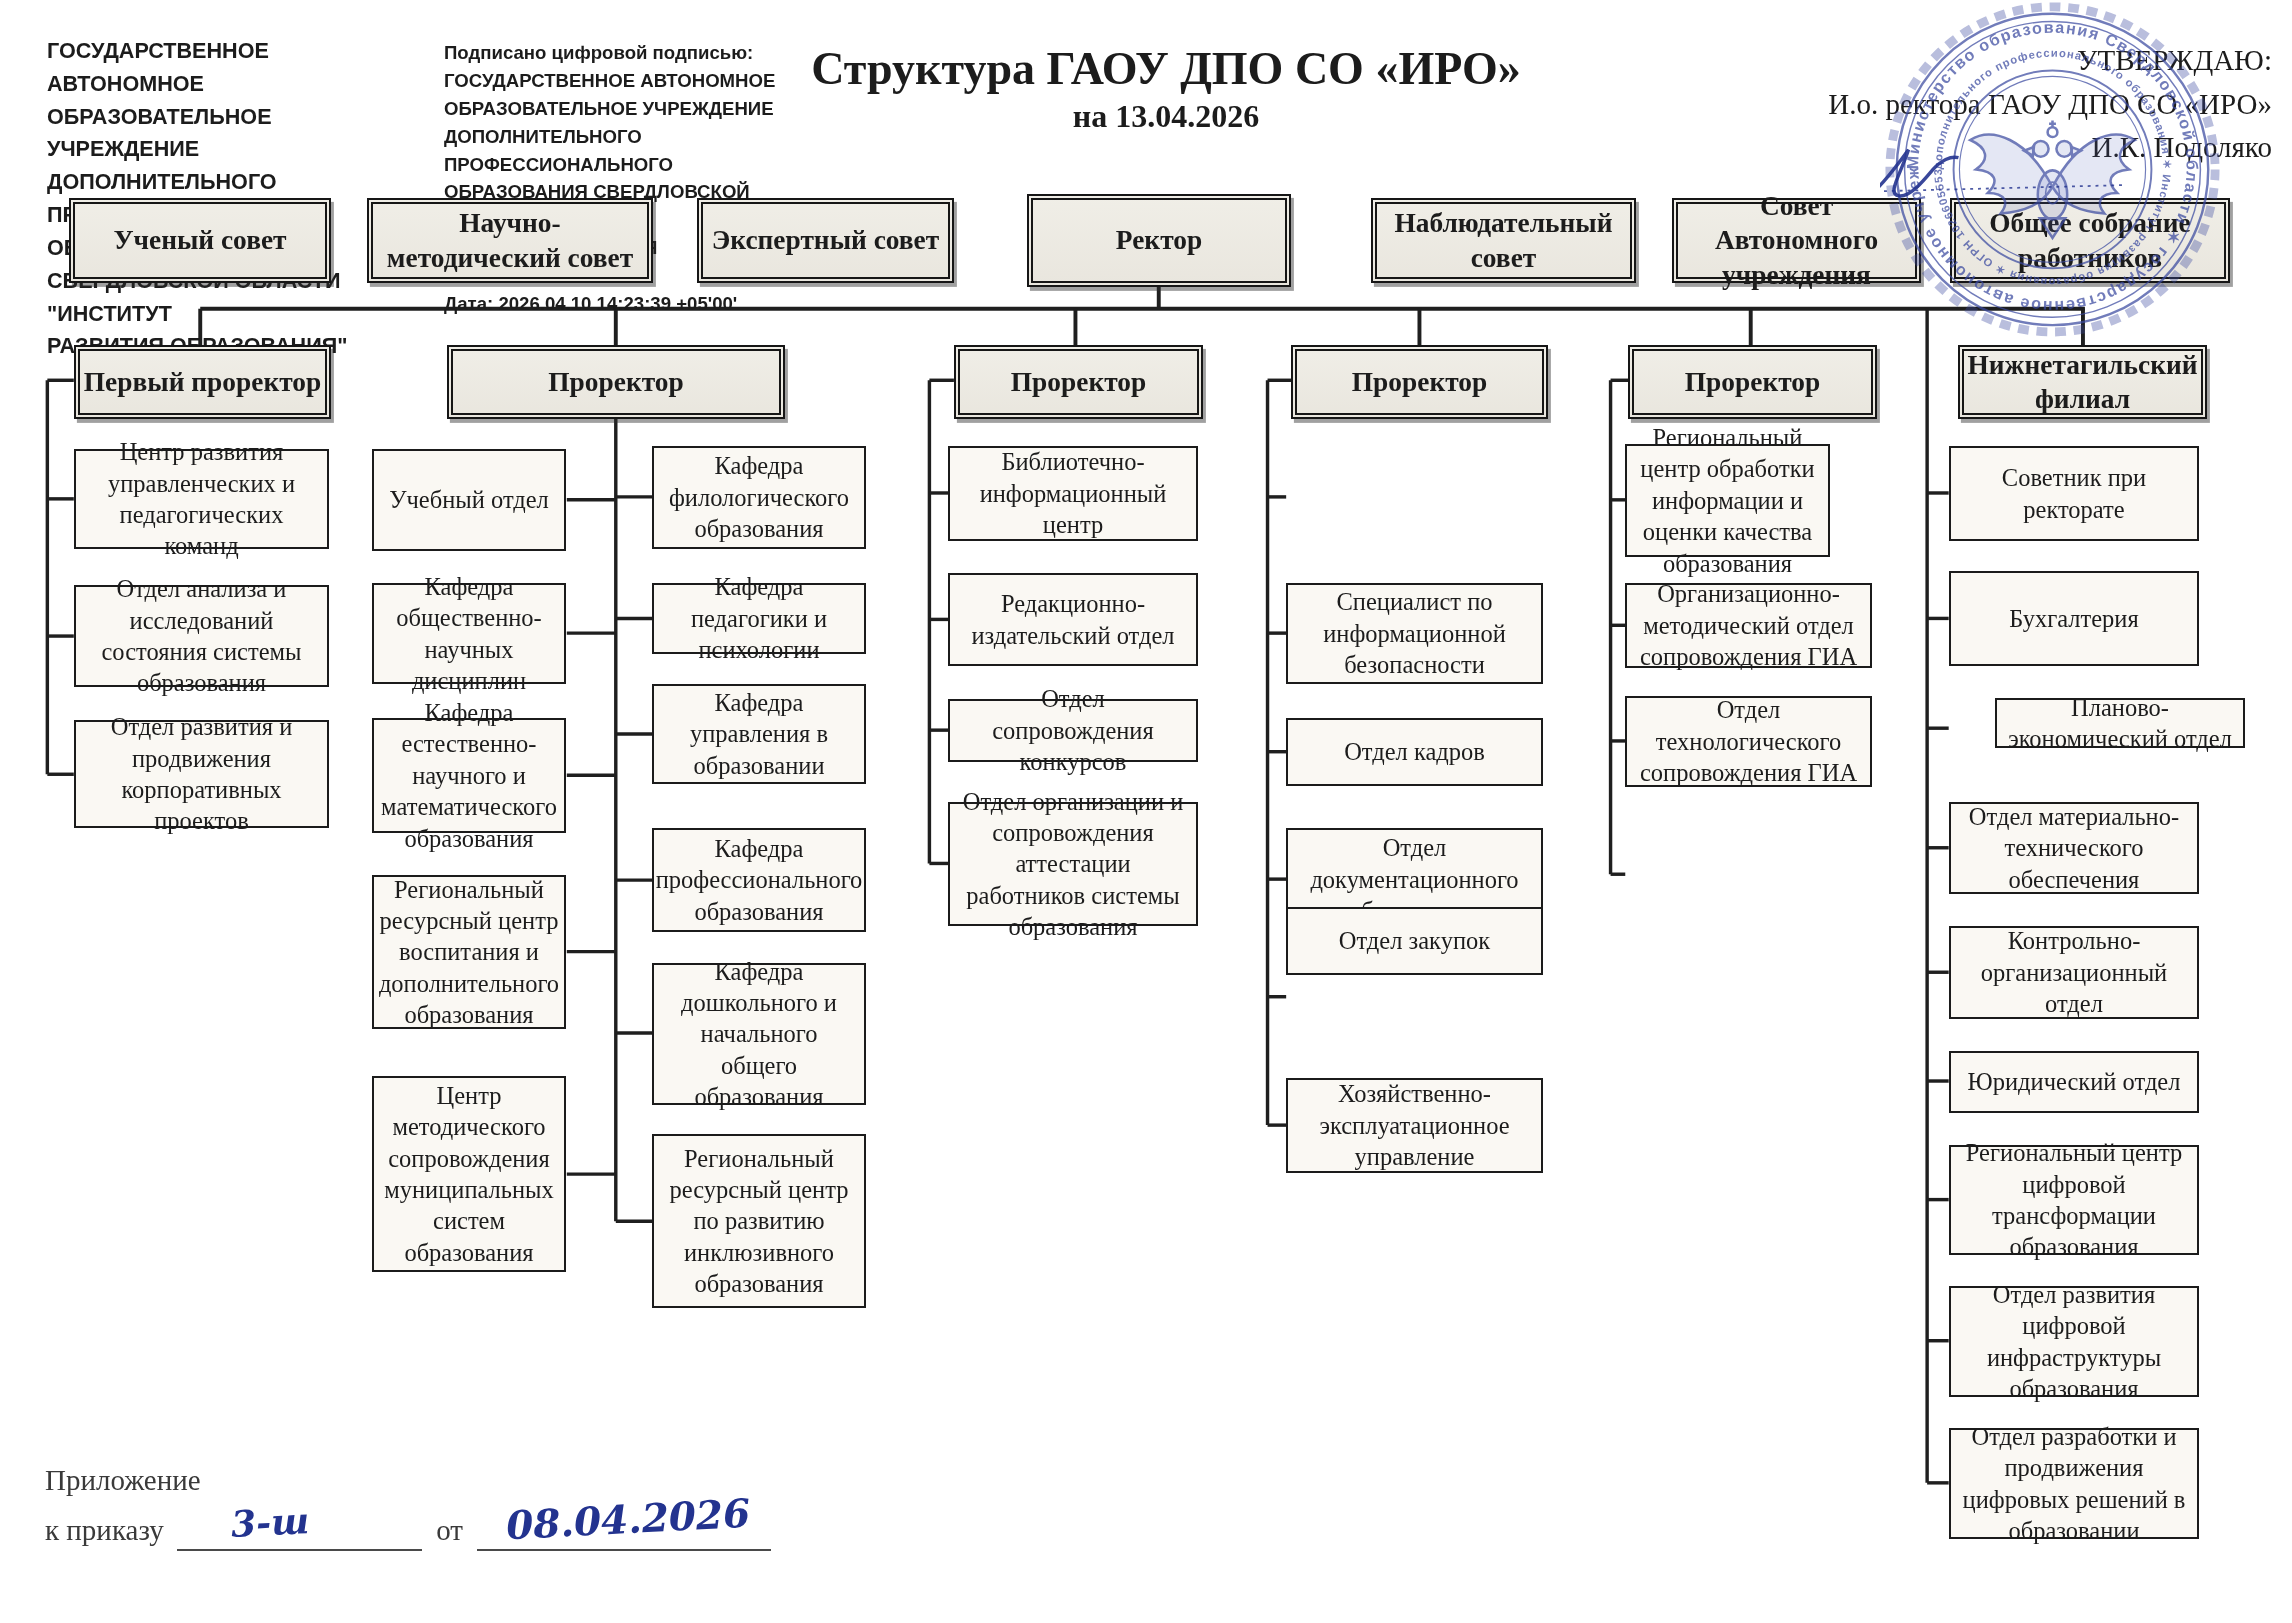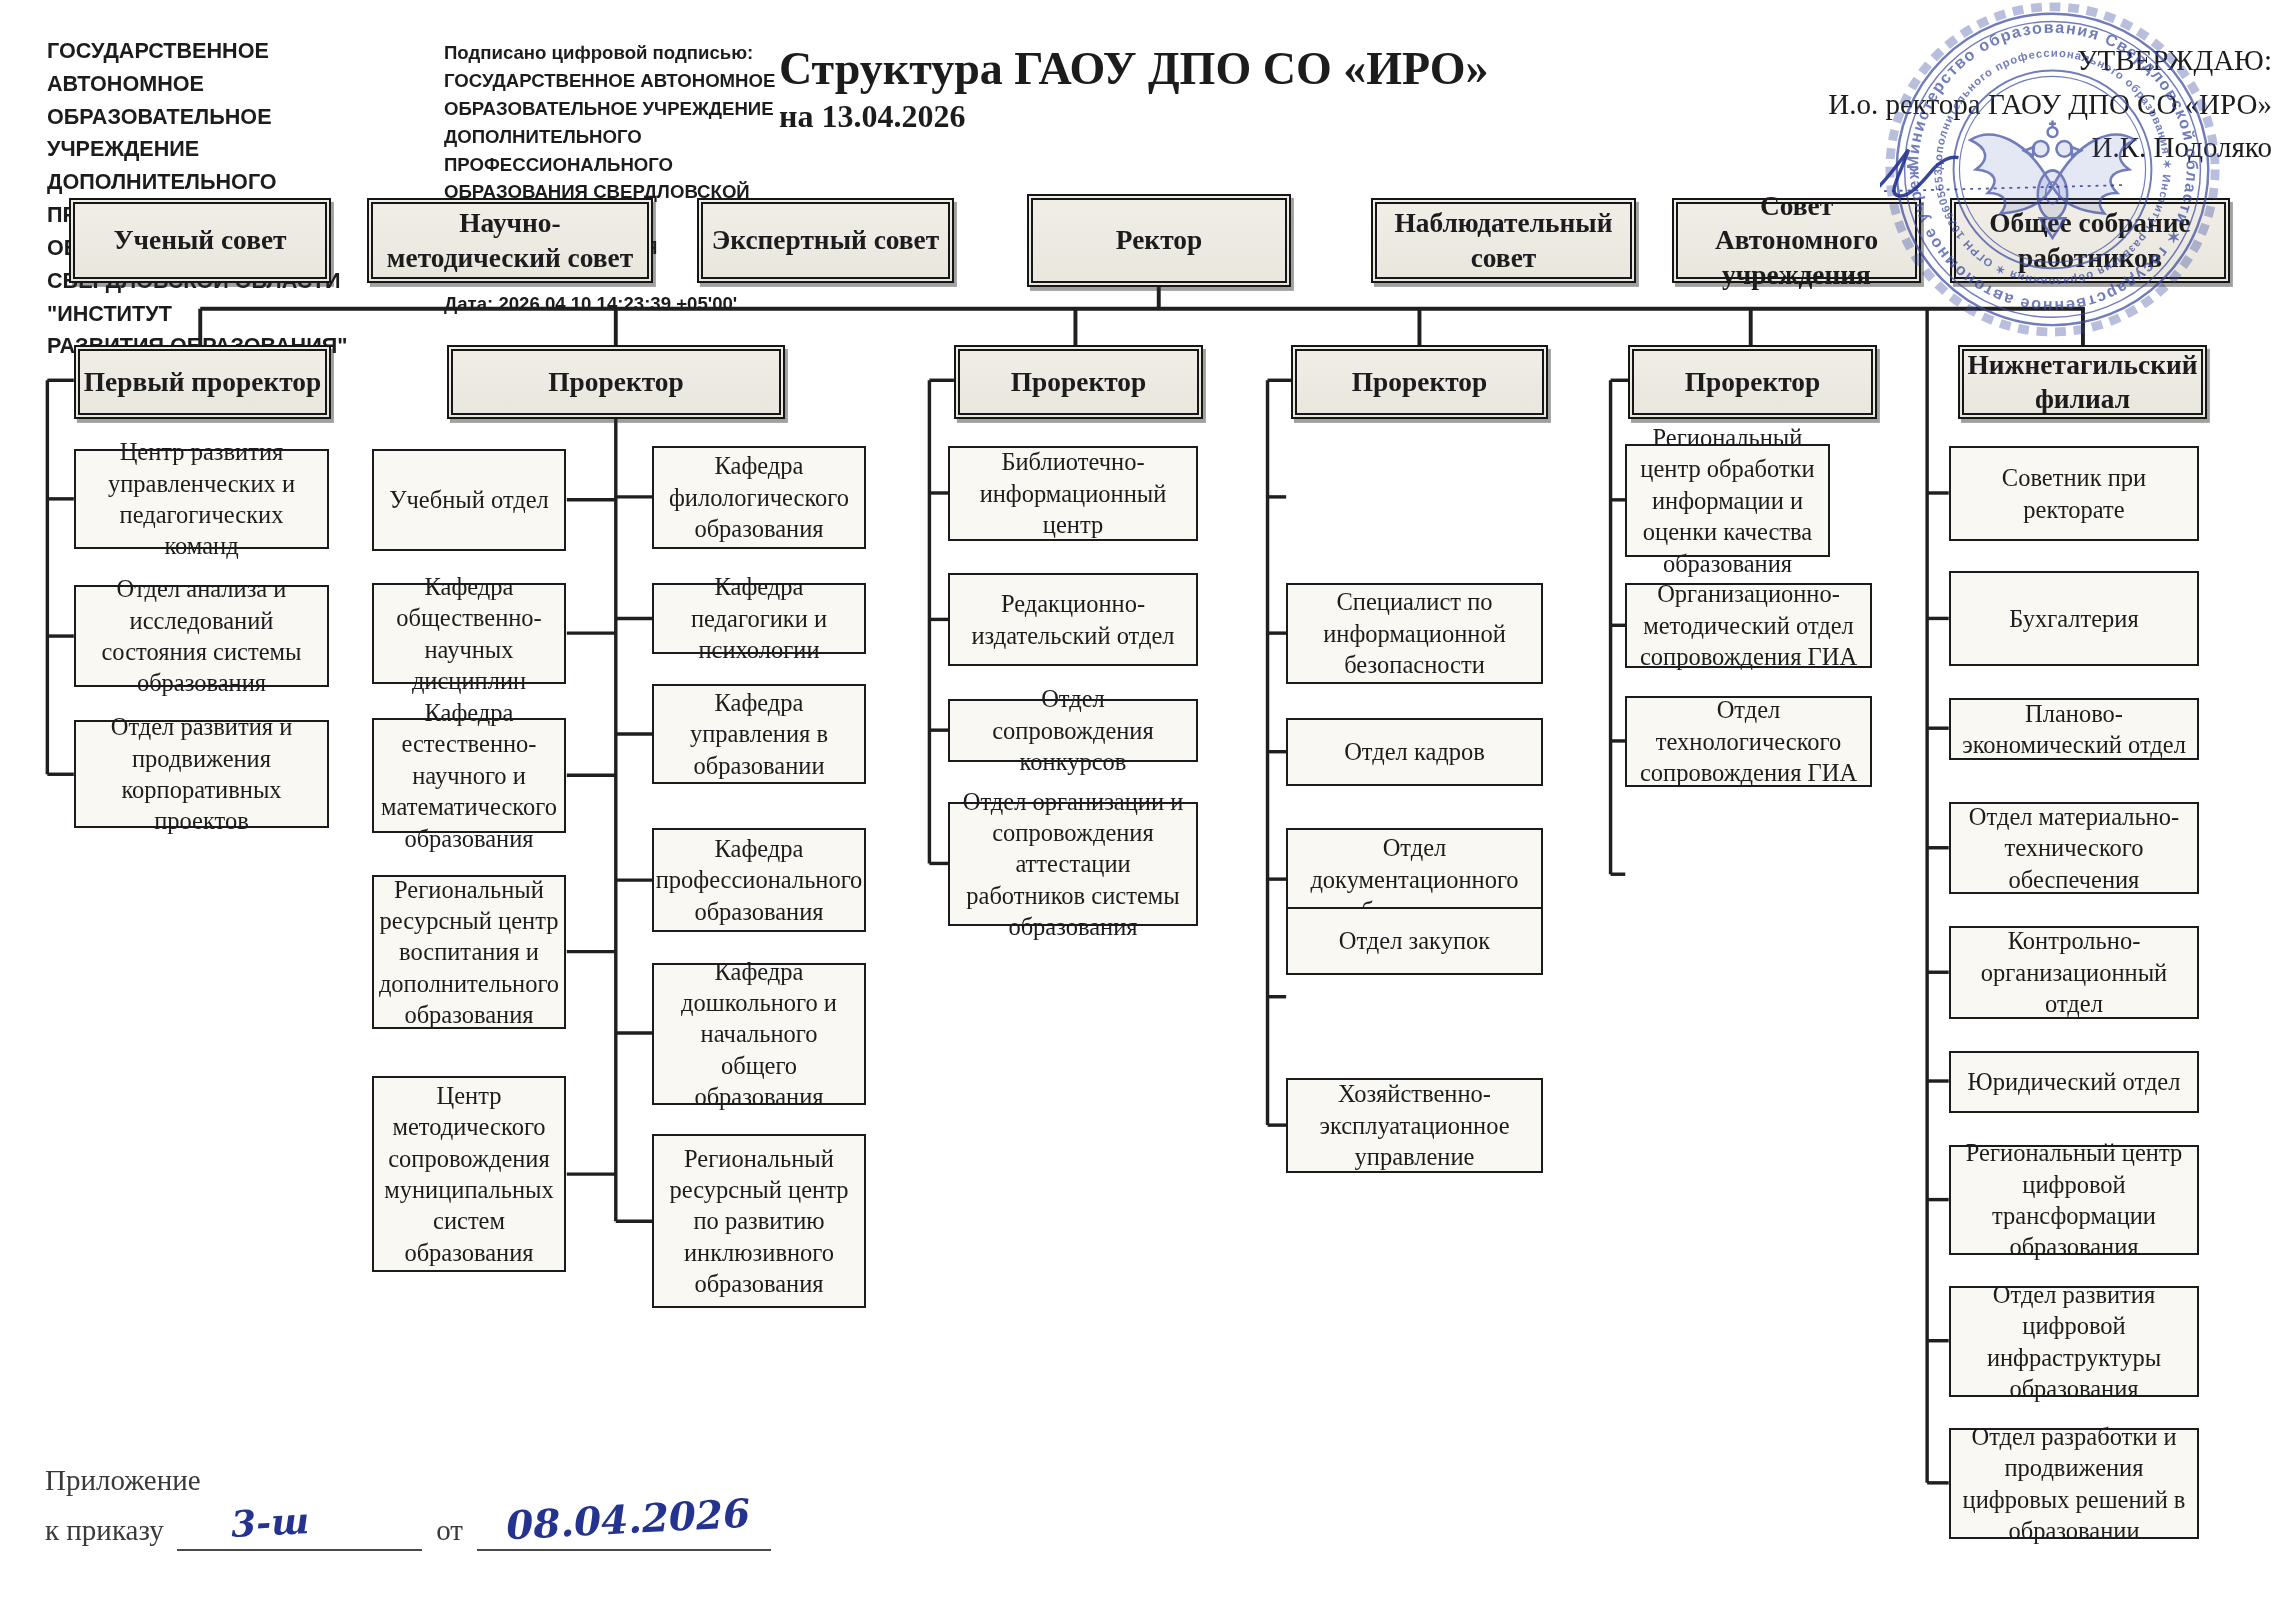--- a/index.html
+++ b/index.html
@@ -4,21 +4,21 @@
 <style>
   html,body{margin:0;padding:0;background:#e8e6e0;}
   #page{position:relative;width:2293px;height:1623px;background:#ffffff;overflow:hidden;
         font-family:"Liberation Serif",serif;color:#1c1c1c;}
   .abs{position:absolute;}
   
   .hdr-sans{font-family:"Liberation Sans",sans-serif;white-space:pre-line;}
   .org-block{left:47px;top:35px;width:345px;font-size:21.6px;font-weight:700;line-height:1.52;}
   .sig-block{left:396px;top:39px;width:343px;font-size:18.6px;font-weight:600;line-height:1.5;margin-left:48px;}
   
-  .title{left:779px;top:43px;width:774px;font-weight:700;}
+  .title{left:779px;top:43px;width:774px;text-align:center;font-weight:700;}
   .title .t1{font-size:46px;line-height:1.15;}
   .title .t2{font-size:32px;line-height:1.3;}
   
   .approve{left:1813px;top:39px;width:459px;text-align:right;font-size:29px;line-height:1.5;}
   
   .obox{position:absolute;background:linear-gradient(180deg,#f0eee7,#e9e6de);
         border:2.9px solid #161616;box-shadow:2.9px 3.9px 0 rgba(45,45,45,.45);
         display:flex;align-items:center;justify-content:center;text-align:center;
         font-weight:700;font-size:27.4px;line-height:1.25;padding:3.9px 7.8px;box-sizing:border-box;}
   .obox::before{content:"";position:absolute;inset:2px;border:2px solid #161616;pointer-events:none;}
@@ -253,21 +253,21 @@
   <div class="sbox" style="left:1625px;top:696px;width:247px;height:91px">
       <span>Отдел технологического сопровождения ГИА</span>
     </div>
 
   <div class="sbox" style="left:1949px;top:446px;width:250px;height:95px">
       <span>Советник при ректорате</span>
     </div>
   <div class="sbox" style="left:1949px;top:571px;width:250px;height:95px">
       <span>Бухгалтерия</span>
     </div>
-  <div class="sbox" style="left:1949px;top:698px;width:250px;height:62px">
+  <div class="sbox" style="left:1995px;top:698px;width:250px;height:50px">
       <span>Планово-экономический отдел</span>
     </div>
   <div class="sbox" style="left:1949px;top:802px;width:250px;height:92px">
       <span>Отдел материально-технического обеспечения</span>
     </div>
   <div class="sbox" style="left:1949px;top:926px;width:250px;height:93px">
       <span>Контрольно-организационный отдел</span>
     </div>
   <div class="sbox" style="left:1949px;top:1051px;width:250px;height:62px">
       <span>Юридический отдел</span>

